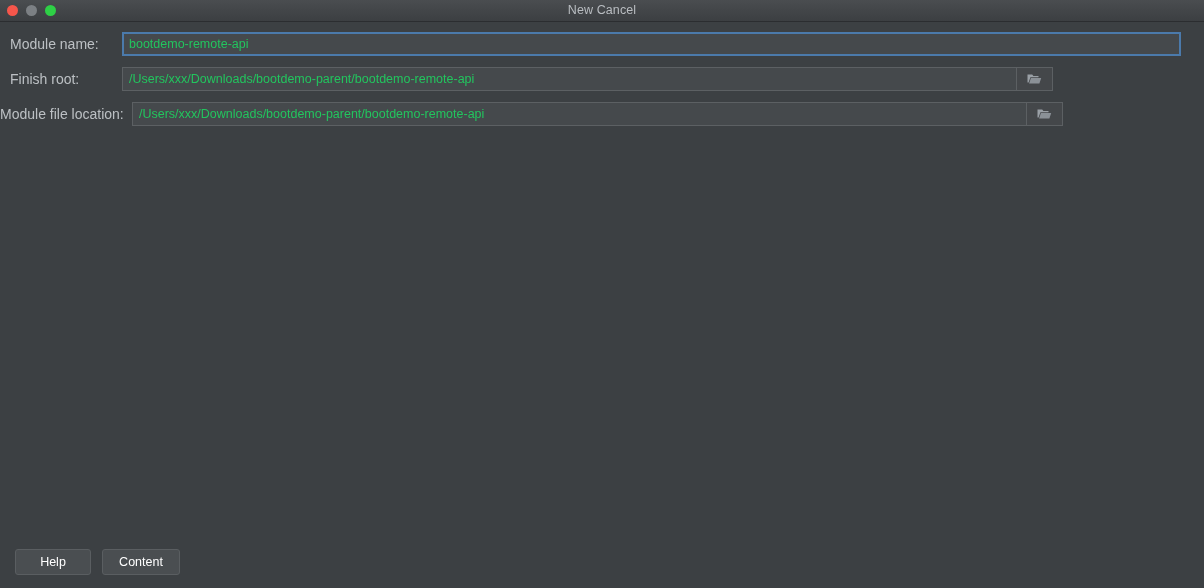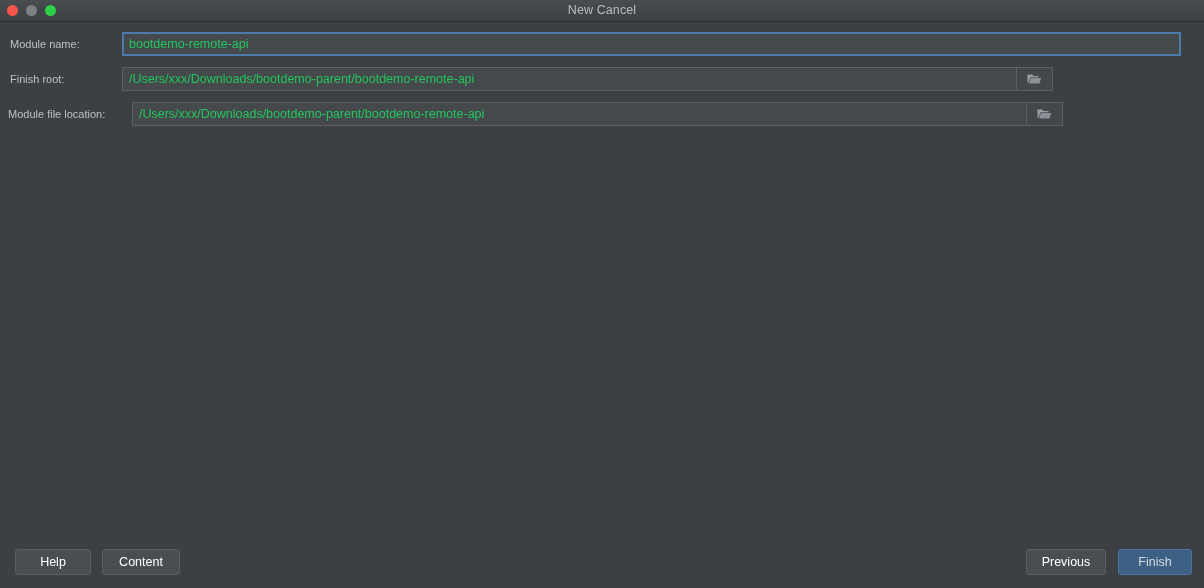--- a/index.html
+++ b/index.html
@@ -79,29 +79,28 @@
     align-items: center;
   }
   .row-name     { top: 10px; }
   .row-content  { top: 45px; }
   .row-location { top: 80px; }
 
   .row-label {
     width: 122px;
     padding-right: 10px;
     text-align: left;
-    font-size: 11px;
+    font-size: 14px;
     color: #bcc0c4;
     white-space: nowrap;
     box-sizing: border-box;
     flex: none;
   }
   .row-label.wide {
     width: 132px;
-    padding-left: 8px;
     padding-right: 2px;
   }
   .row-label.narrow {
     padding-left: 10px;
   }
 
   .field-wrap {
     position: relative;
     flex: none;
     height: 24px;
@@ -238,18 +237,14 @@
       </span>
     </div>
 
   </div>
 
   <div class="footer-left">
     <button class="btn btn-help">Help</button>
     <button class="btn btn-cancel">Content</button>
   </div>
 
-  <div class="footer-right">
-    <button class="btn btn-previous">Previous</button>
-    <button class="btn btn-default btn-finish">Finish</button>
-  </div>
 
 </div>
 
 </body></html>

